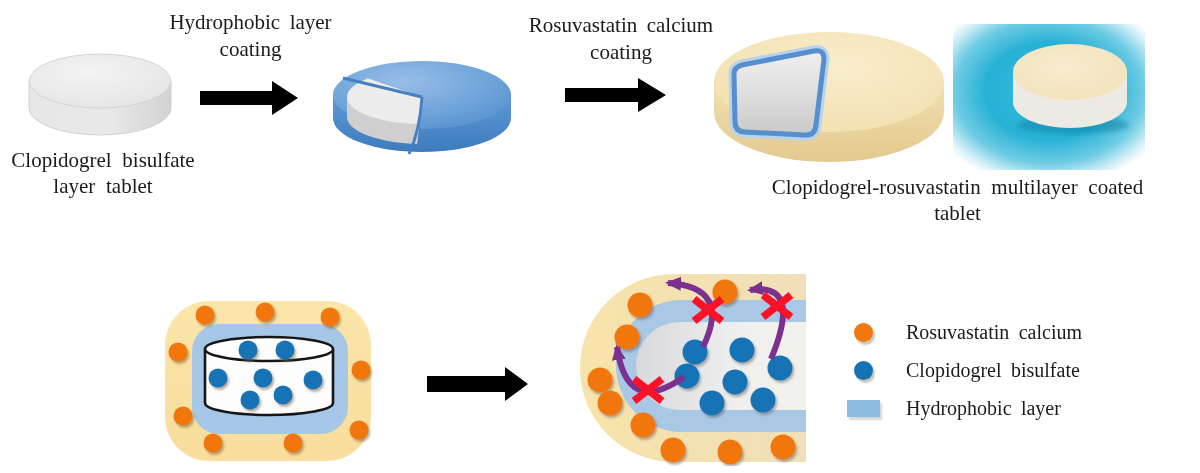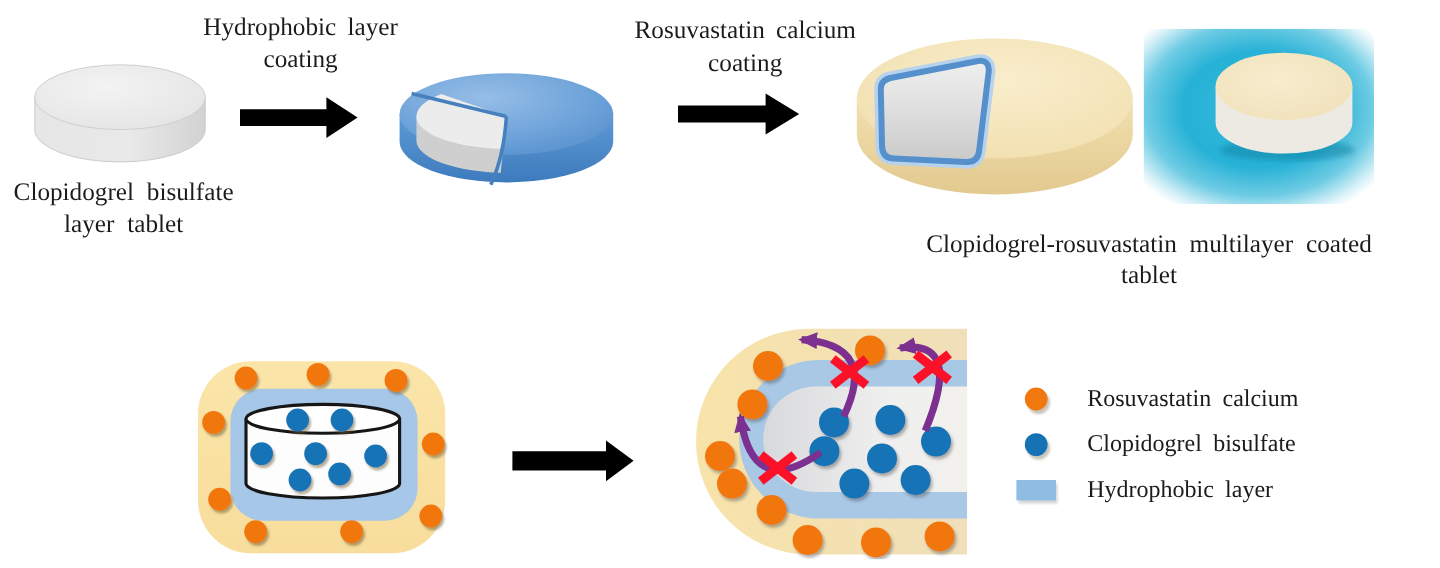--- a/index.html
+++ b/index.html
@@ -126,21 +126,21 @@
       <filter id="softBlur">
           <feGaussianBlur stdDeviation="2.2"></feGaussianBlur>
         </filter>
     </defs>
     <rect x="0" y="0" width="192" height="146" rx="8" fill="url(#photoBg)"></rect>
     <ellipse cx="120" cy="101" rx="56" ry="9" fill="#0A7C9E" opacity="0.45" filter="url(#softBlur)"></ellipse>
     <path d="M60,48 v30 a57,26 0 0 0 114,0 v-30 z" fill="#ECEAE2"></path>
     <ellipse cx="117" cy="48" rx="57" ry="28" fill="url(#pTabTop)"></ellipse>
   </svg>
 
-  <div class="abs caption" style="left:745px;top:190px;width:425px;">Clopidogrel-rosuvastatin multilayer coated tablet</div>
+  <div class="abs caption" style="left:745px;top:174px;width:425px;">Clopidogrel-rosuvastatin multilayer coated tablet</div>
 
   <svg class="abs" style="left:162px;top:296px;" width="212" height="170" viewBox="0 0 212 170">
     <defs>
       <linearGradient id="yGrad" x1="0" y1="0" x2="0" y2="1">
         <stop offset="0" stop-color="#FBE5A9"></stop>
           <stop offset="1" stop-color="#F8DD9C"></stop>
       </linearGradient>
       <filter id="ds1" x="-60%" y="-60%" width="260%" height="260%">
         <feDropShadow dx="1.6" dy="2.4" stdDeviation="1.1" flood-color="#6B5A33" flood-opacity="0.5"></feDropShadow>
       </filter>

